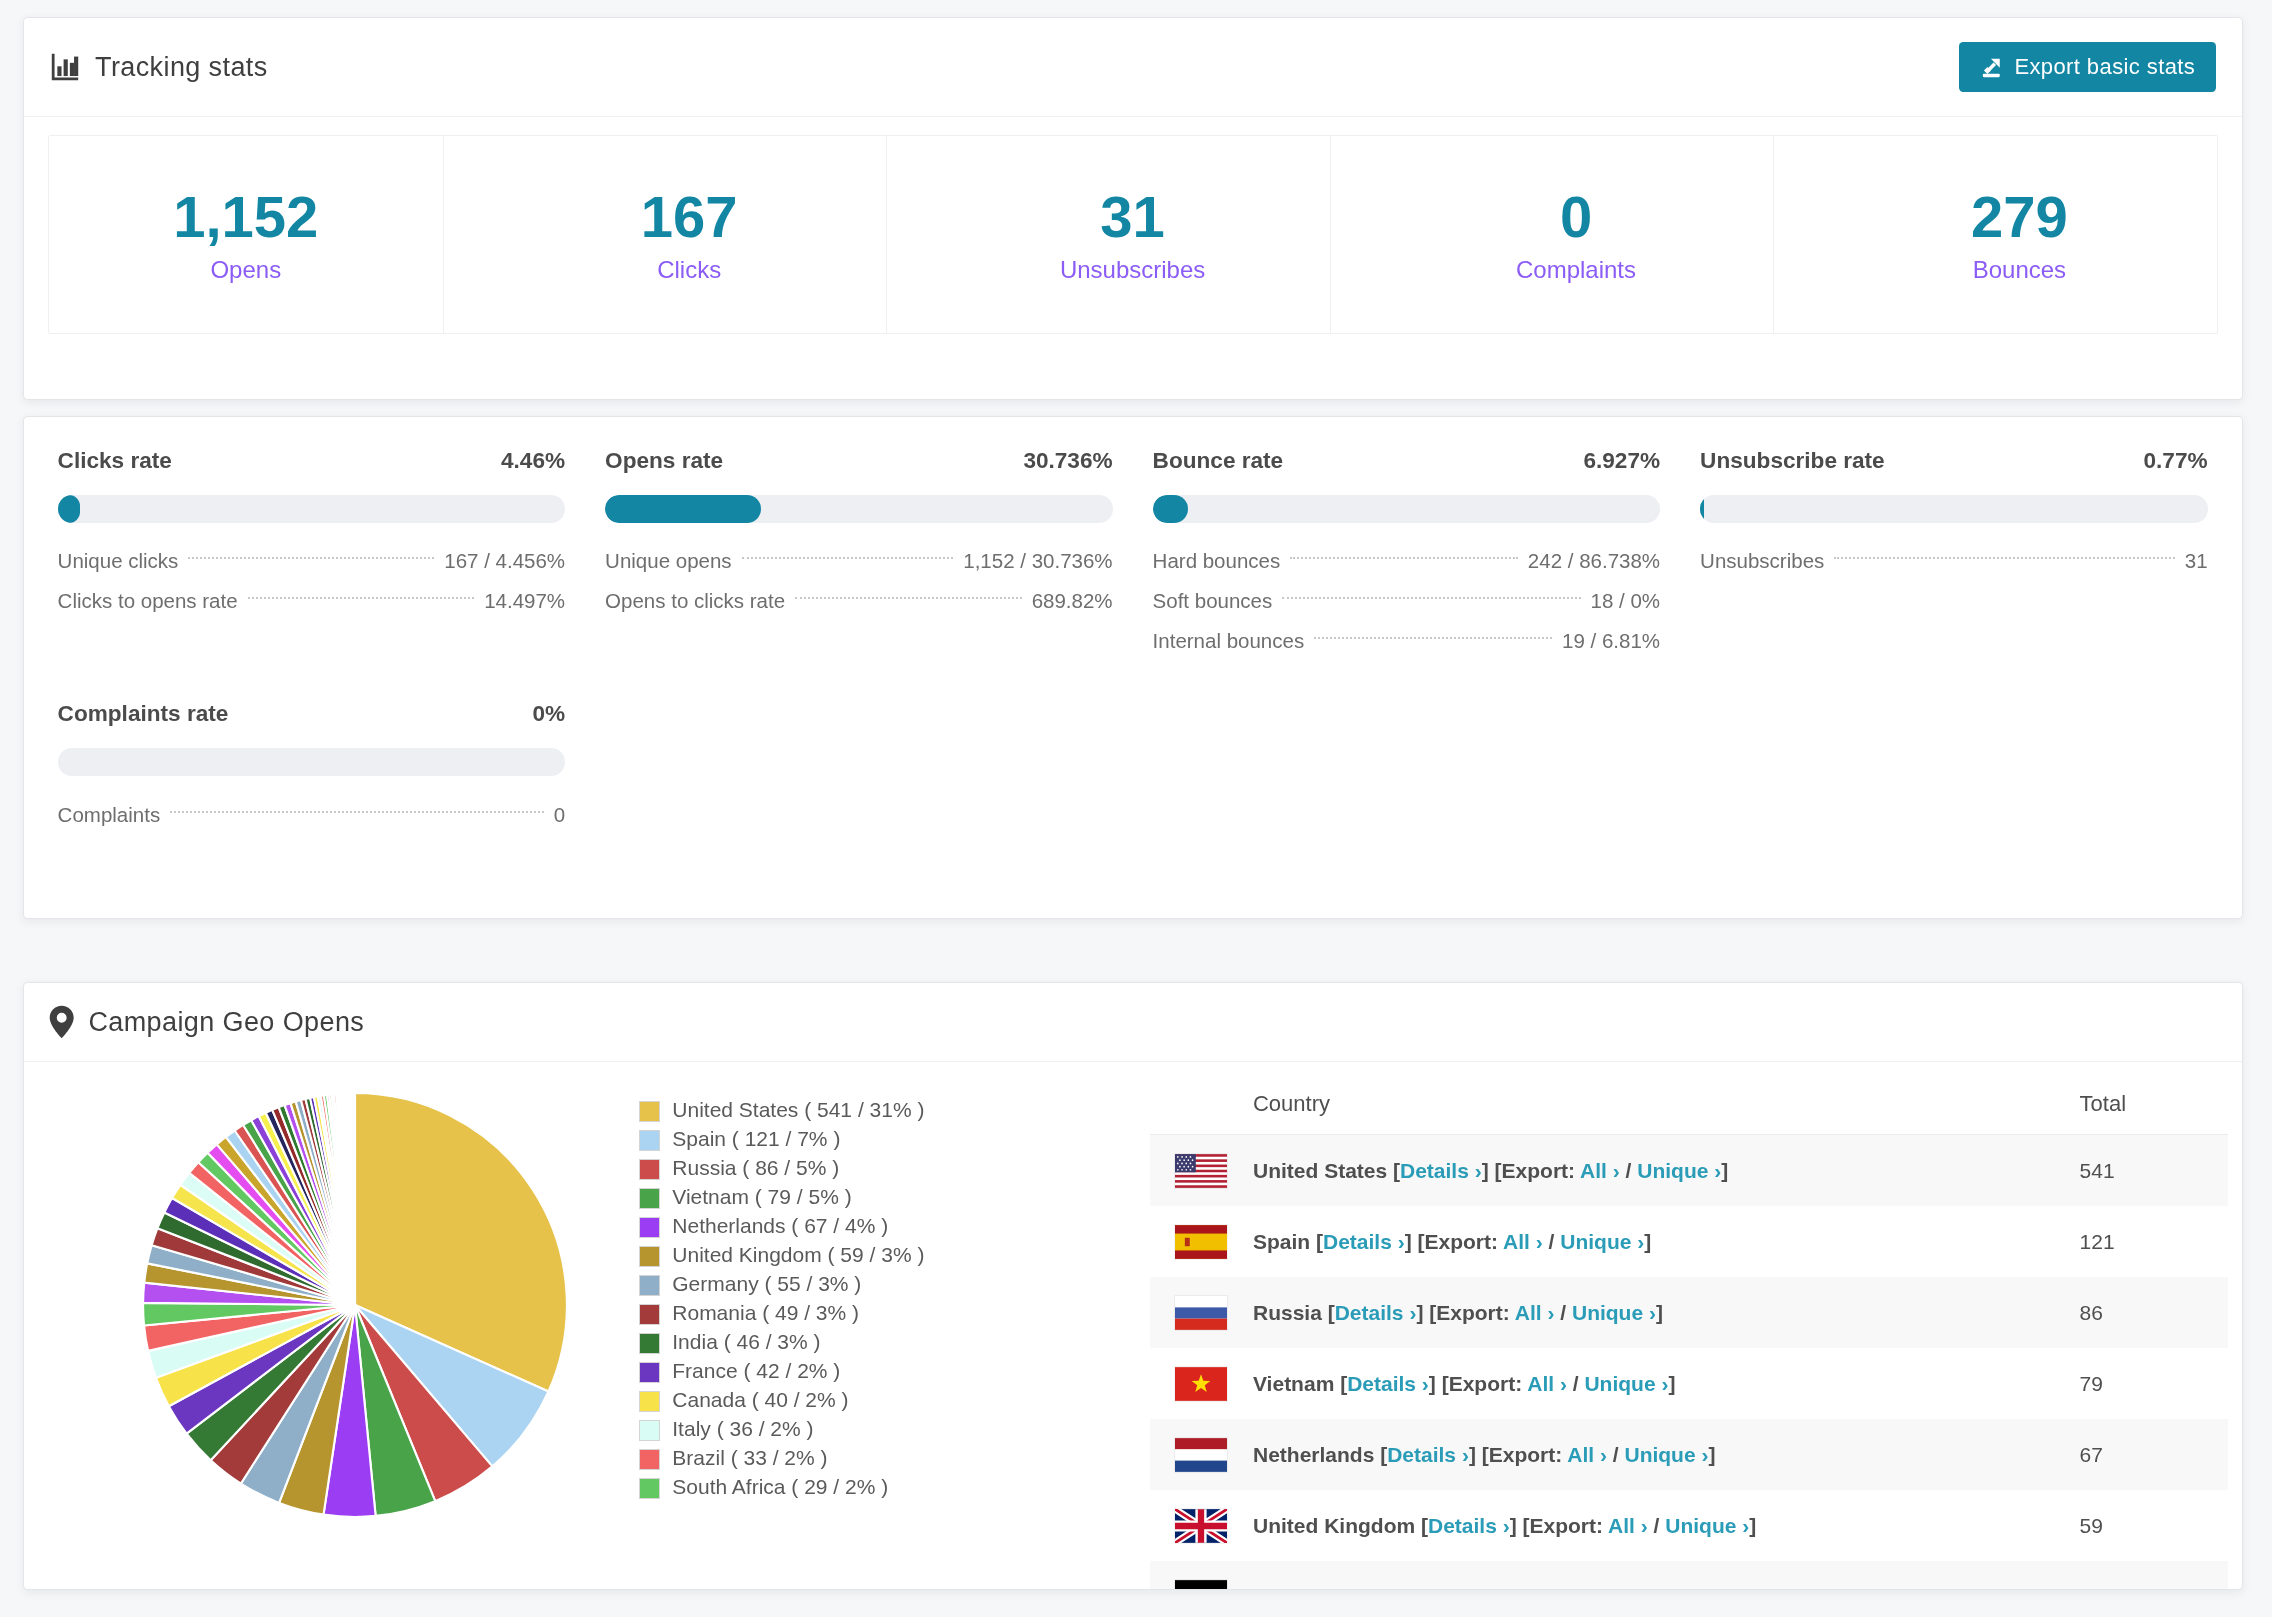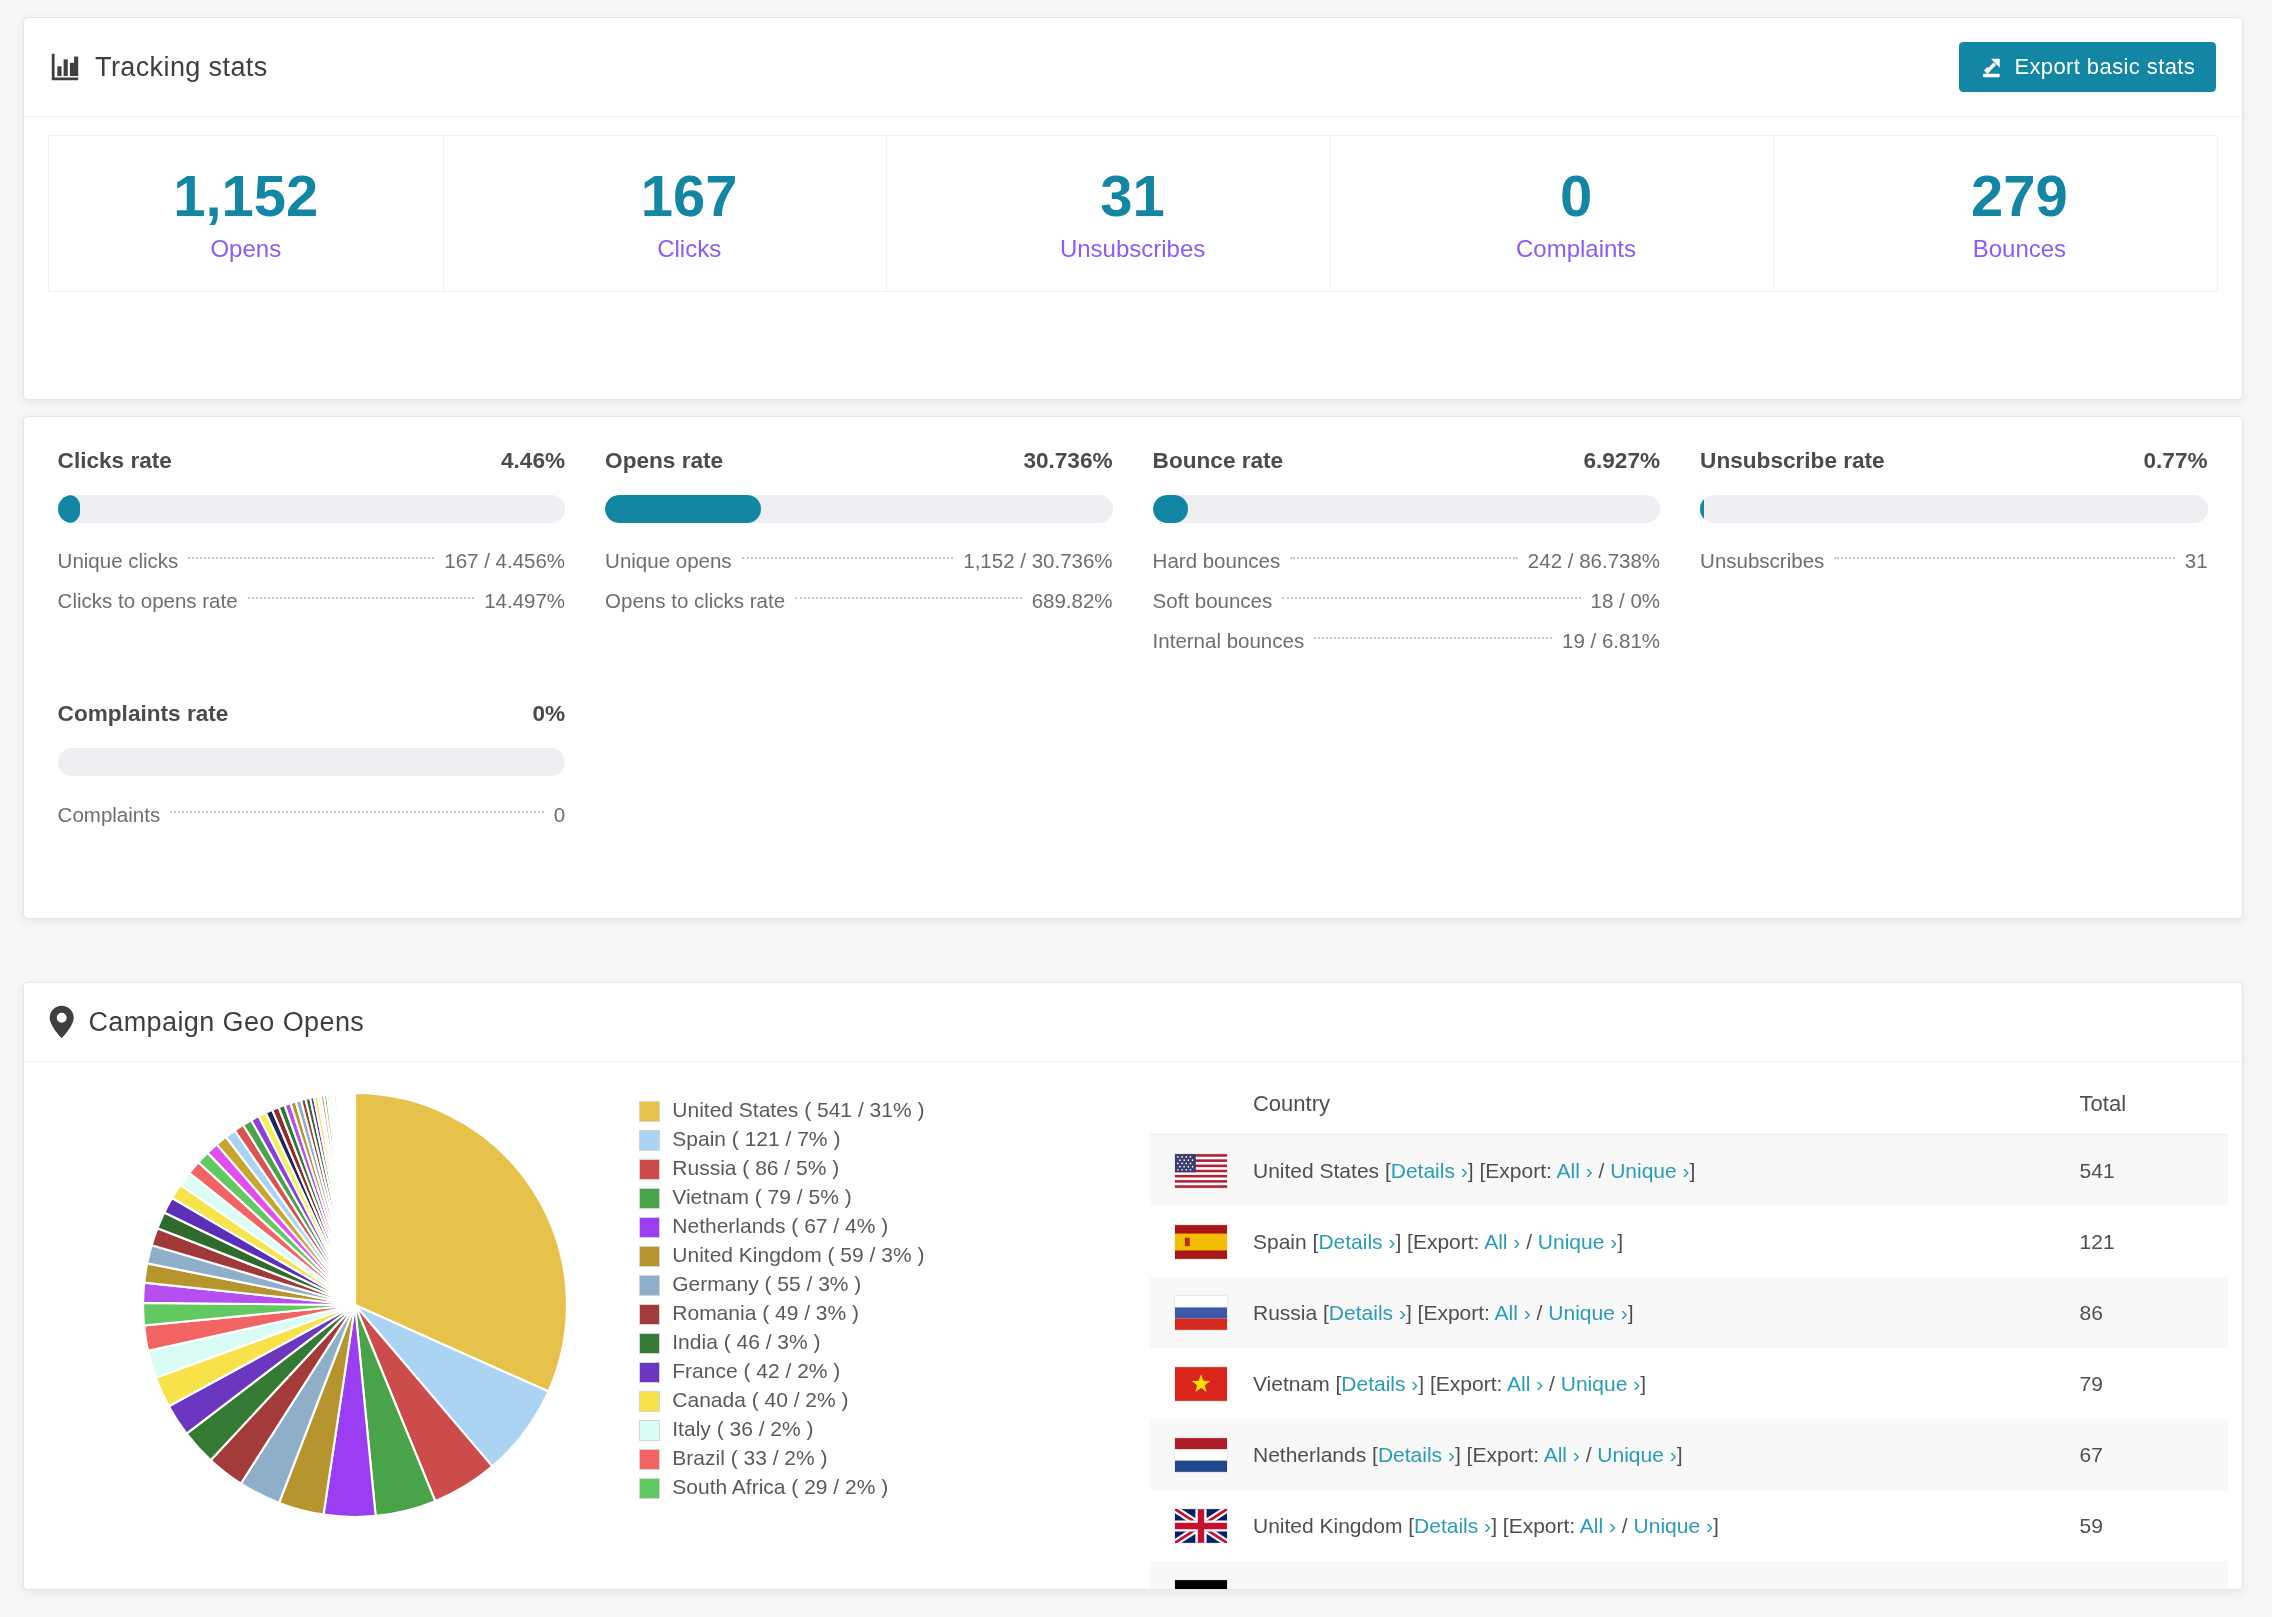--- a/index.html
+++ b/index.html
@@ -31,21 +31,21 @@
 
   .btn-export {
     margin-left:auto; display:flex; align-items:center; gap:11.3px;
     background:#1286a3; color:#fff; border:none; border-radius:4.2px;
     font-size:22px; padding:12px 21px; cursor:pointer;
     font-family:inherit; letter-spacing:0.4px;
   }
 
   
   .stats-row {
-    margin:18.4px 24px 0; height:157px;
+    margin:18.4px 24px 0; height:199px;
     border:1.4px solid #eef0f1; border-radius:2px;
     display:flex;
     gap:48px;
   }
   .stat-box { flex:1; display:flex; flex-direction:column; justify-content:center; align-items:center; border-right:1.4px solid #eef0f1; }
   .stat-box:last-child { border-right:none; }
   .stat-value { font-size:58px; font-weight:bold; color:#1286a3; line-height:1.1; }
   .stat-label { font-size:24px; color:#8b5cf6; margin-top:7px; }
 
   
@@ -72,21 +72,21 @@
 
   .geo-table { position:absolute; left:1126px; top:11.3px; width:1078px; }
   .trow, .thead {
     display:grid; grid-template-columns:78px 1fr 131px;
     align-items:center; padding:0 17px 0 25.4px;
   }
   .thead { height:62px; font-size:22px; color:#4f4f4f; border-bottom:1.4px solid #ececec; }
   .trow  { height:71px; font-size:21px; color:#4f4f4f; }
   .trow:nth-child(odd) { background:#f8f8f8; }
   .flag { width:52px; height:34px; display:block; box-shadow:0 0 0 0.7px rgba(0,0,0,.08); }
-  .cname { white-space:nowrap; overflow:hidden; }
+  .cname { white-space:nowrap; overflow:hidden;font-weight:bold; }
   .lnk { color:#2a9cb7; text-decoration:none; cursor:pointer; }
   .gray { color:#4f4f4f; }
   .total-cell { white-space:nowrap; }
 </style>
 </head>
 <body>
 
 <div class="card" id="card-tracking">
   <div class="card-header">
     <span class="hd-icon">

